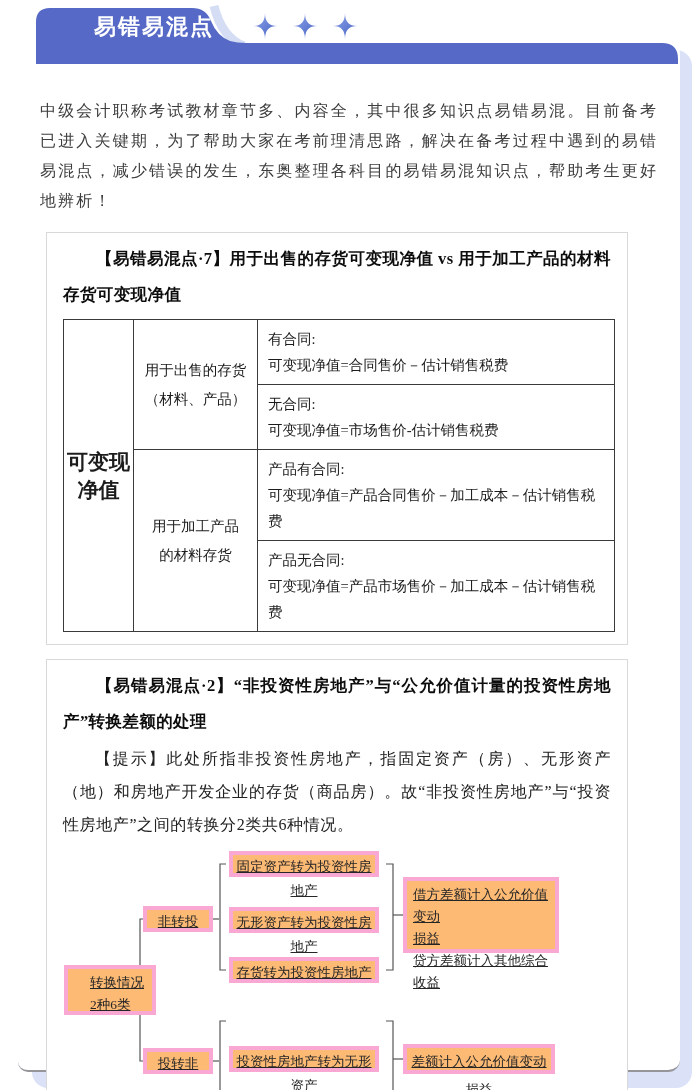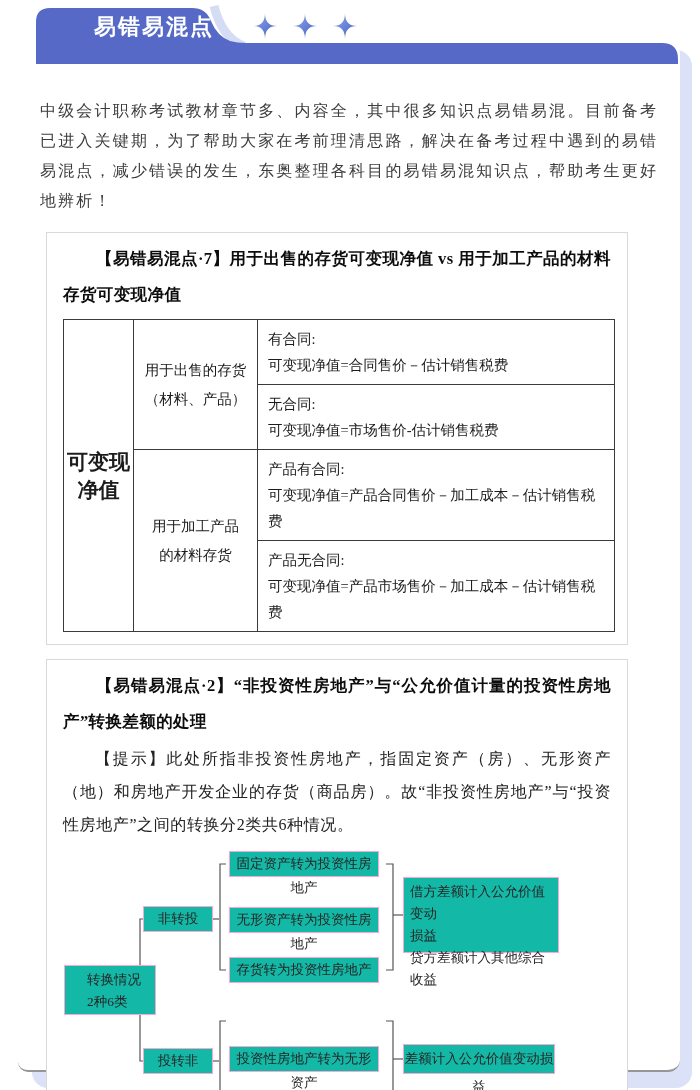--- a/index.html
+++ b/index.html
@@ -48,21 +48,21 @@
   .td-group div { line-height:29px; }
   .td-case { padding:6px 10px; height:51px; }
   .td-case div { line-height:26px; }
   .note {
     font-size:16px; line-height:33px; letter-spacing:0.6px; margin:2px 16px 2px 16px;
     text-indent:2em; text-align:justify; color:#222;
   }
   .diagram { position:relative; width:515px; height:278px; margin:4px 0 0 14px;
     font-size:13.5px; color:#262626; }
   .diagram svg { position:absolute; left:0; top:0; }
-  .dbox { position:absolute; background:#14b8a6; border:1px solid #f9a8d4; }
+  .dbox { position:absolute; background:#fdba74; border:4px solid #f9a8d4;text-decoration:underline; }
   .d-root { left:3px; top:120px; width:92px; height:50px; padding:3px 0 0 22px; line-height:22px; }
   .d-branch { width:70px; left:82px; height:26px; text-align:center; line-height:24px; }
   .d-item { left:168px; width:150px; height:26px; text-align:center; line-height:24px; }
   .d-result1 { left:342px; top:32px; width:156px; height:76px; padding:3px 6px; line-height:22px; }
   .d-result2 { left:342px; top:199px; width:152px; height:30px; text-align:center; line-height:28px; }
 </style>
 </head>
 <body>
 
 <div class="card-shadow"></div>

